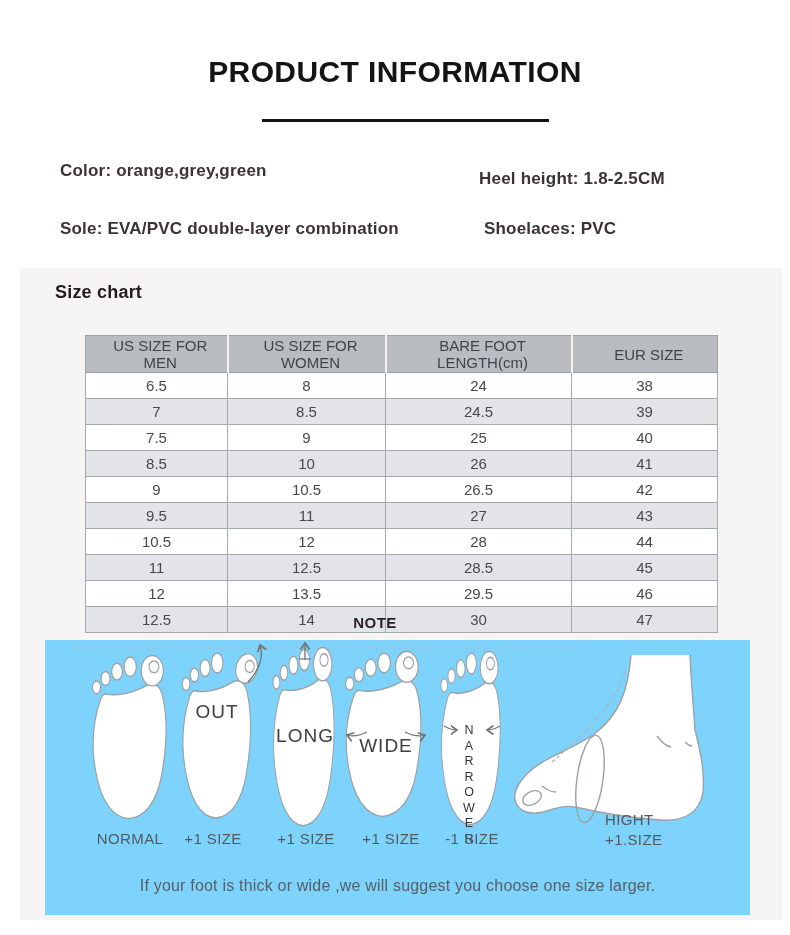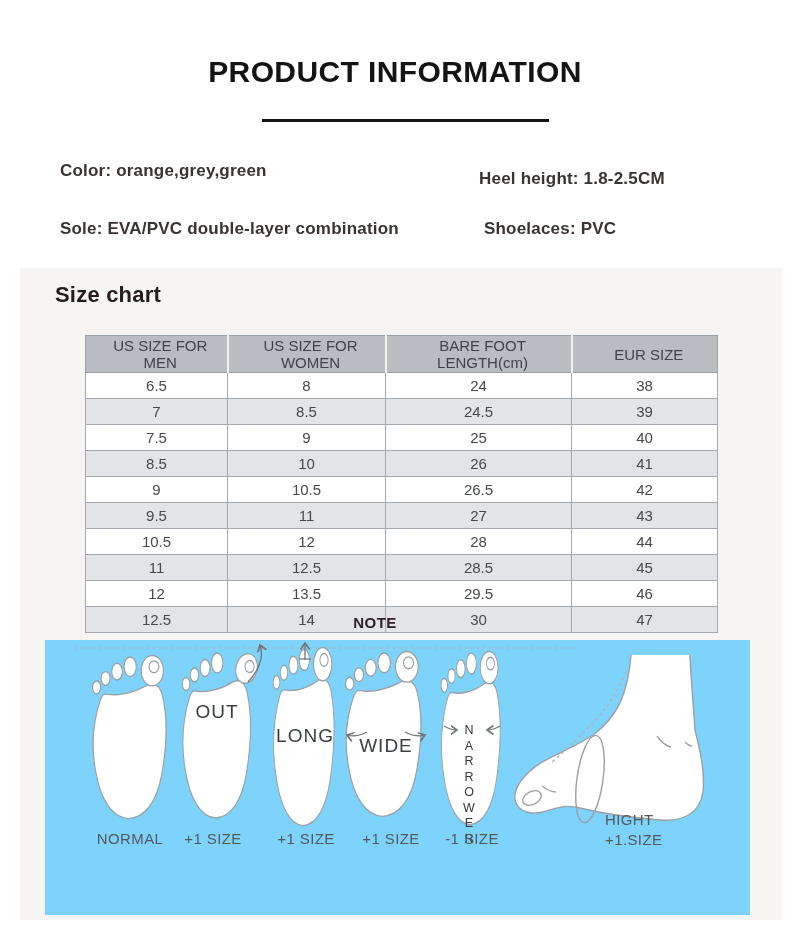--- a/index.html
+++ b/index.html
@@ -16,21 +16,21 @@
   }
   .title-underline { left:262px; top:119px; width:287px; height:3px; background:#141414; }
 
   .spec { font-size:17px; font-weight:700; color:#3a3331; letter-spacing:.2px; }
   .spec-color { left:60px; top:161px; }
   .spec-heel  { left:479px; top:169px; }
   .spec-sole  { left:60px; top:219px; }
   .spec-laces { left:484px; top:219px; }
 
   .chart-section { left:20px; top:268px; width:762px; height:652px; background:var(--section-bg); }
-  .section-heading { left:35px; top:14px; font-size:22px; font-weight:800; color:#261c1c; letter-spacing:.2px; }
+  .section-heading { left:35px; top:14px; font-size:18px; font-weight:800; color:#261c1c; letter-spacing:.2px; }
 
   table.size-table { left:65px; top:67px; width:632px; border-collapse:collapse; table-layout:fixed;
     position:absolute; background:#fff; border:1px solid var(--border); }
   .size-table th {
     height:32px; background:var(--header-bg); color:#3f444a; font-size:15px; font-weight:400;
     border-bottom:1px solid var(--border); border-left:2px solid #f3f2f0;padding-left:9px;
   }
   .size-table th:first-child { border-left:none; }
   .size-table td {
     height:23px; text-align:center; font-size:15px; color:#46494e;
@@ -237,14 +237,15 @@
     <div class="foot-label fl-0">NORMAL</div>
     <div class="foot-label fl-1">+1 SIZE</div>
     <div class="foot-label fl-2">+1 SIZE</div>
     <div class="foot-label fl-3">+1 SIZE</div>
     <div class="foot-label fl-4">-1 SIZE</div>
     <div class="height-label">
       <div>HIGHT</div>
       <div>+1.SIZE</div>
     </div>
 
+    <div class="caption">If your foot is thick or wide ,we will suggest you  choose one size larger.</div>
   </div>
 </div>
 
 </body></html>

